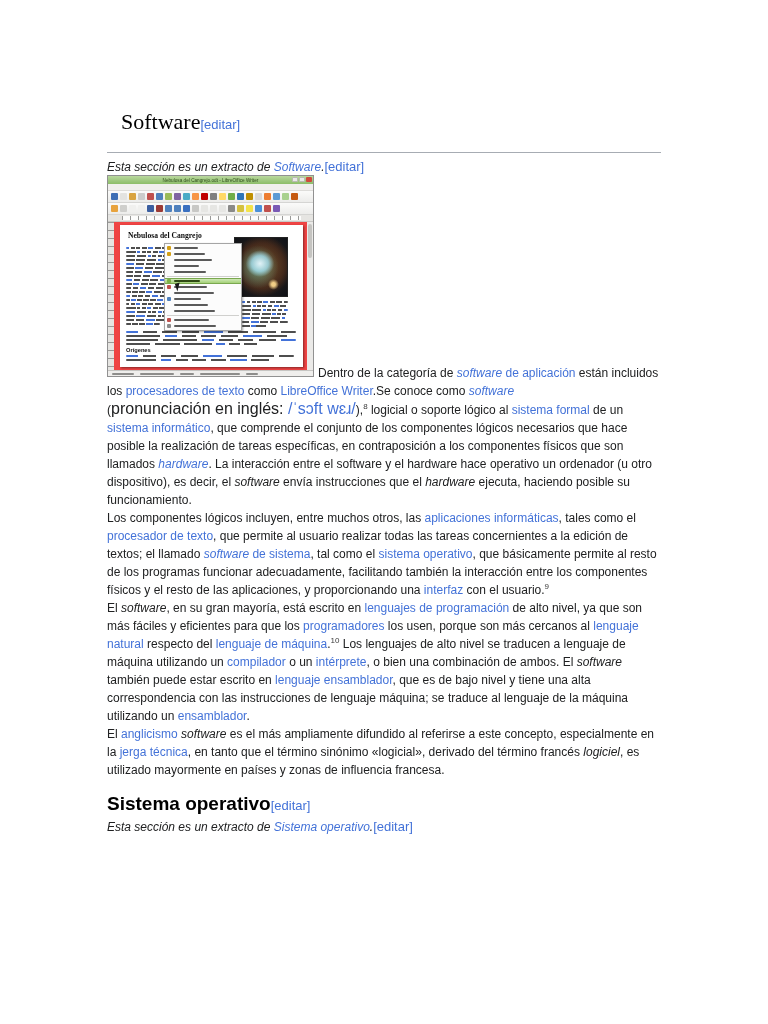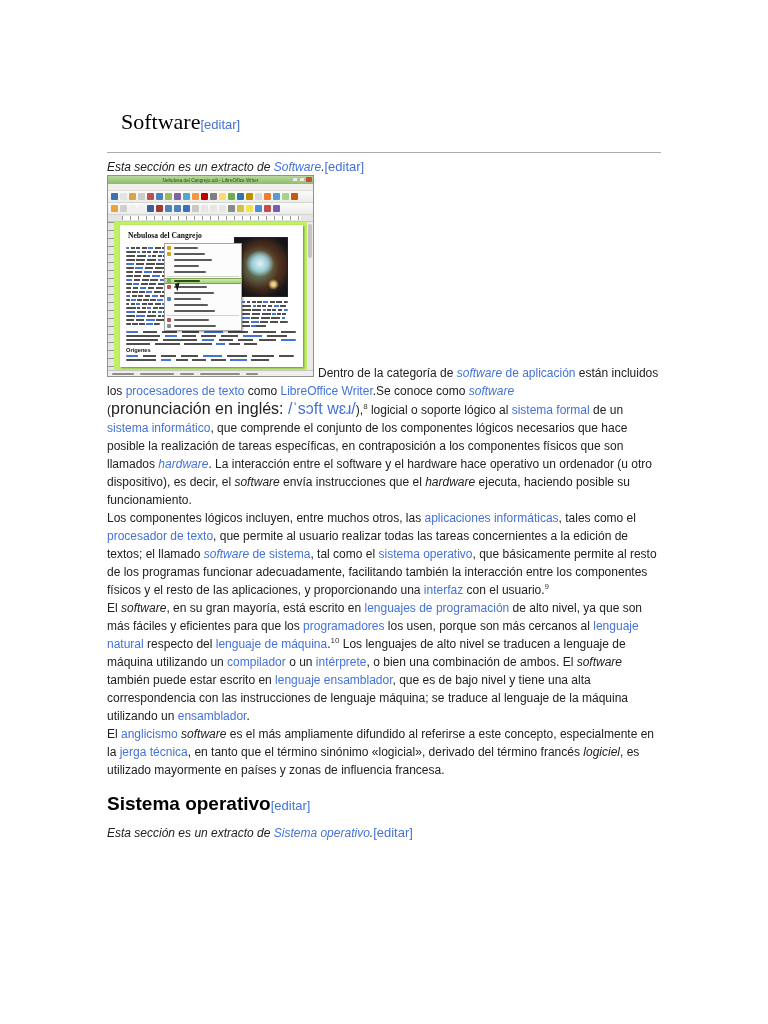--- a/index.html
+++ b/index.html
@@ -37,21 +37,21 @@
   .w-menubar{position:absolute;left:0;top:8px;right:0;height:7px;background:#f0efed;border-bottom:1px solid #dddcd9;
              white-space:nowrap;overflow:hidden;padding-left:2px}
   .w-toolbar{position:absolute;left:0;right:0;background:linear-gradient(#fbfbfa,#ececea);border-bottom:1px solid #d5d5d3;
              display:flex;align-items:center;gap:2px;padding:0 3px}
   .w-tb1{top:15px;height:12px}
   .w-tb2{top:27px;height:12px}
   .w-icon{width:7px;height:7px;border-radius:1px;flex:0 0 auto}
   .w-ruler{position:absolute;left:0;right:0;top:39px;height:7px;background:#e6e5e2;border-bottom:1px solid #c9c8c5}
   .w-ruler-band{position:absolute;left:14px;right:12px;top:1px;bottom:1px;background:#fdfdfc;
                 background-image:repeating-linear-gradient(90deg,#9a9a98 0 1px,transparent 1px 8px)}
-  .w-doc{position:absolute;left:0;right:0;top:46px;height:148px;background:#bef264}
+  .w-doc{position:absolute;left:0;right:0;top:46px;height:148px;background:#ef4444}
   .w-vruler{position:absolute;left:0;top:0;bottom:0;width:6px;background:#e6e5e2;
             background-image:repeating-linear-gradient(180deg,#9a9a98 0 1px,transparent 1px 8px)}
   .w-scroll{position:absolute;right:0;top:0;bottom:0;width:6px;background:#ebeae8}
   .w-thumb{position:absolute;left:1px;right:1px;top:2px;height:34px;background:#c5c4c1;border-radius:2px}
   .w-page{position:absolute;left:12px;right:10px;top:3px;bottom:3px;background:#ffffff;box-shadow:1px 1px 2px rgba(0,0,0,.45)}
   .w-dochead{position:absolute;left:8px;top:6px;font-family:"Liberation Serif",serif;font-weight:700;
              font-size:8px;line-height:9px;color:#0a0a0a;white-space:nowrap;transform:scale(.95);transform-origin:left top}
   .w-sechead{position:absolute;left:6px;top:122px;font-weight:700;font-size:6px;line-height:7px;color:#111;
              transform:scale(.95);transform-origin:left top}
   .w-lines{position:absolute}
@@ -255,15 +255,15 @@
   </p>
 
   <p class="body p-gap"><span>Los componentes lógicos incluyen, entre muchos otros, las </span><a class="lnk">aplicaciones informáticas</a><span>, tales como el </span><a class="lnk">procesador de texto</a><span>, que permite al usuario realizar todas las tareas concernientes a la edición de textos; el llamado </span><a class="lnk it">software</a><a class="lnk"> de sistema</a><span>, tal como el </span><a class="lnk">sistema operativo</a><span>, que básicamente permite al resto de los programas funcionar adecuadamente, facilitando también la interacción entre los componentes físicos y el resto de las aplicaciones, y proporcionando una </span><a class="lnk">interfaz</a><span> con el usuario.</span><sup>9</sup></p>
 
   <p class="body p-gap"><span>El </span><em>software</em><span>, en su gran mayoría, está escrito en </span><a class="lnk">lenguajes de programación</a><span> de alto nivel, ya que son más fáciles y eficientes para que los </span><a class="lnk">programadores</a><span> los usen, porque son más cercanos al </span><a class="lnk">lenguaje natural</a><span> respecto del </span><a class="lnk">lenguaje de máquina</a><span>.</span><sup>10</sup><span> Los lenguajes de alto nivel se traducen a lenguaje de máquina utilizando un </span><a class="lnk">compilador</a><span> o un </span><a class="lnk">intérprete</a><span>, o bien una combinación de ambos. El </span><em>software</em><span> también puede estar escrito en </span><a class="lnk">lenguaje ensamblador</a><span>, que es de bajo nivel y tiene una alta correspondencia con las instrucciones de lenguaje máquina; se traduce al lenguaje de la máquina utilizando un </span><a class="lnk">ensamblador</a><span>.</span></p>
 
   <p class="body"><span>El </span><a class="lnk">anglicismo</a><span> </span><em>software</em><span> es el más ampliamente difundido al referirse a este concepto, especialmente en la </span><a class="lnk">jerga técnica</a><span>, en tanto que el término sinónimo «logicial», derivado del término francés </span><em>logiciel</em><span>, es utilizado mayormente en países y zonas de influencia francesa.</span></p>
 
   <h2 class="h2"><span>Sistema operativo</span><a class="edit">[editar]</a></h2>
 
-  <p class="extract" style="margin-top:8px"><span>Esta sección es un extracto de </span><a class="lnk it">Sistema operativo</a><span>.</span><a class="edit">[editar]</a></p>
+  <p class="extract" style="margin-top:2px"><span>Esta sección es un extracto de </span><a class="lnk it">Sistema operativo</a><span>.</span><a class="edit">[editar]</a></p>
 
 </div>
 
 </body></html>

